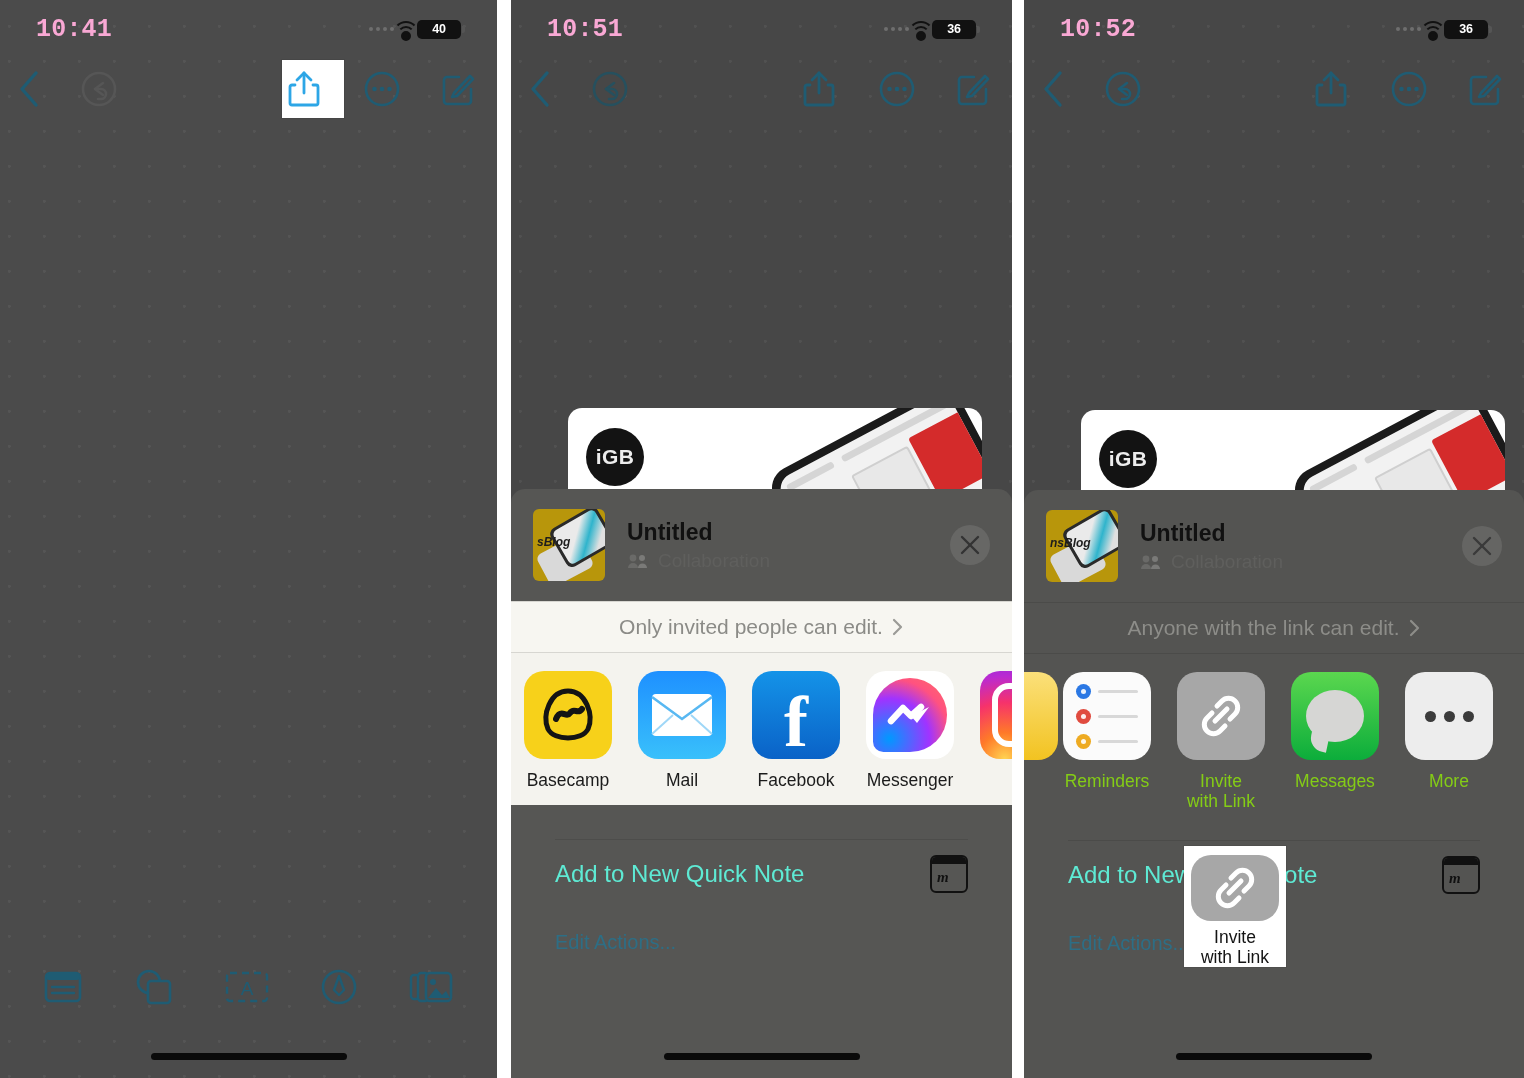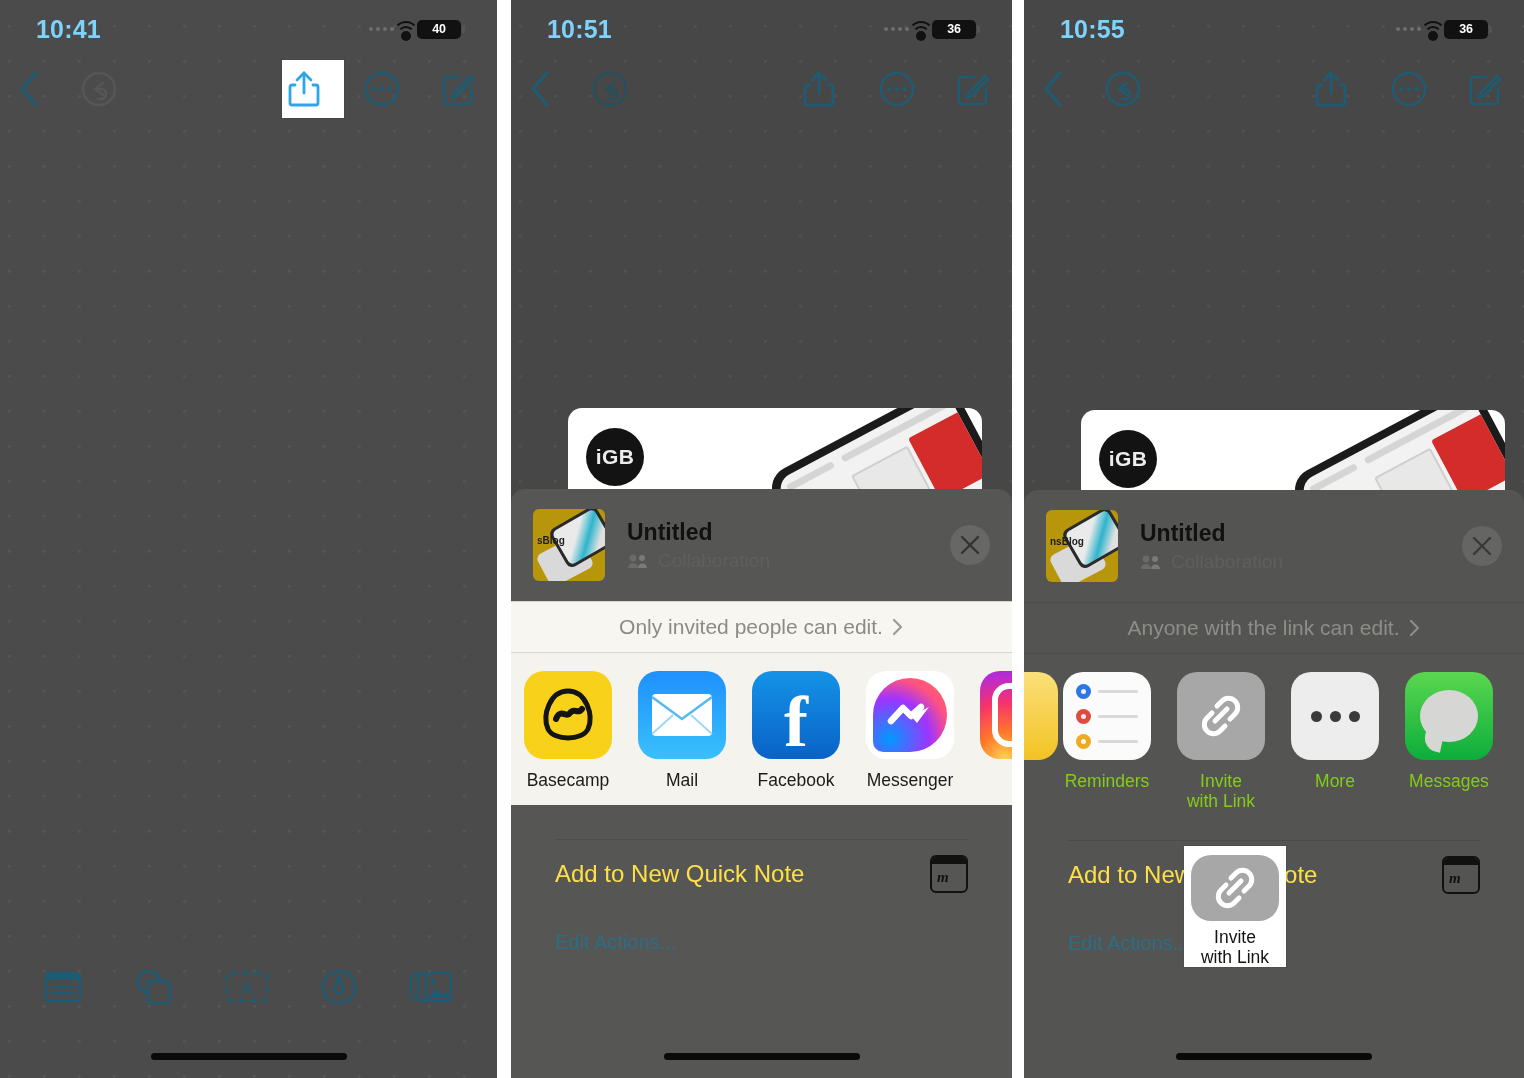--- a/index.html
+++ b/index.html
@@ -30,21 +30,21 @@
     background-position:8px 130px;
   }
   #panel-2 .note-bg,#panel-3 .note-bg{background-color:#474747;}
 
   
   .statusbar{
     position:absolute;left:0;right:0;top:0;height:58px;
     display:flex;align-items:center;justify-content:space-between;
     padding:0 36px;box-sizing:border-box;
   }
-  .clock{font-size:25px;font-weight:700;color:#7dd3fc;letter-spacing:.2px;}
+  .clock{font-size:25px;font-weight:700;color:#f9a8d4;letter-spacing:.2px;font-family:Liberation Mono, monospace;}
   .status-right{display:flex;align-items:center;gap:0;}
   .dots4{display:flex;gap:3px;align-items:flex-end;}
   .dots4 i{display:block;width:4px;height:4px;border-radius:50%;background:#6e6e6e;}
   .wifi{position:relative;width:23px;height:17px;}
   .wifi span{
     position:absolute;left:50%;transform:translateX(-50%);
     border:2.6px solid #111;border-bottom-color:transparent;
     border-left-color:transparent;border-right-color:transparent;
     border-radius:50%;
   }
@@ -143,21 +143,21 @@
 
   .ss-header{
     position:relative;height:112px;
     display:flex;align-items:center;padding:0 22px;box-sizing:border-box;
   }
   .ss-thumb{
     width:72px;height:72px;border-radius:6px;overflow:hidden;position:relative;
     background:#b8960b;flex:0 0 auto;
   }
   .ss-thumb .tl{
-    position:absolute;left:4px;top:26px;font-size:10px;font-weight:700;color:#1d1d1d;
+    position:absolute;left:4px;top:26px;font-size:12px;font-weight:700;color:#1d1d1d;font-style:italic;
   }
   .ss-thumb .ph{
     position:absolute;right:-4px;top:6px;width:54px;height:44px;
     transform:rotate(-30deg);border-radius:7px;background:#2a2a2a;
   }
   .ss-thumb .ph:after{
     content:"";position:absolute;left:3px;top:3px;right:3px;bottom:3px;
     border-radius:5px;background:linear-gradient(135deg,#eaeaea 40%,#2fb4cc 60%,#e0e0e0 80%);
   }
   .ss-thumb .ph2{
@@ -257,21 +257,21 @@
     padding-top:9px;box-sizing:border-box;
   }
 
   
   .ss-actions{padding:0 44px;}
   .act-row{
     height:68px;display:flex;align-items:center;justify-content:space-between;
     border-top:1px solid rgba(0,0,0,.10);
   }
   .act-row:first-child{border-top:none;}
-  .act-label{font-size:24px;color:#fde047;}
+  .act-label{font-size:24px;color:#5eead4;}
   .act-link{font-size:20px;color:#2d6e85;}
   .quicknote-ico{
     width:34px;height:34px;border:2.6px solid #111;border-radius:6px;
     position:relative;overflow:hidden;background:transparent;
   }
   .quicknote-ico:before{
     content:"";position:absolute;left:0;right:0;top:0;height:7px;background:#111;
   }
   .quicknote-ico .scribble{
     position:absolute;left:5px;top:13px;font-size:15px;line-height:1;color:#111;
@@ -569,21 +569,21 @@
             <i class="s5"></i>
             <i class="s4"></i>
             <i class="s1"></i>
             <i class="s2"></i>
             <i class="s3"></i>
           </div>
       </div>
     </div>
 
     <div class="statusbar">
-      <div class="clock">10:55</div>
+      <div class="clock">10:52</div>
       <div class="status-right">
         <span class="dots4">
             <i></i>
             <i></i>
             <i></i>
             <i></i>
           </span>
         <span class="wifi">
             <span class="a"></span>
             <span class="b"></span>
@@ -692,32 +692,32 @@
           <div class="tile t-link">
             <svg width="56" height="54" viewBox="0 0 56 54">
                 <path d="M22 32 L34 20" stroke="#fff" stroke-width="5" stroke-linecap="round"></path>
                 <path d="M19 24 L14 29 a9 9 0 0 0 13 13 L32 37" fill="none" stroke="#fff" stroke-width="5" stroke-linecap="round" stroke-linejoin="round"></path>
                 <path d="M37 30 L42 25 a9 9 0 0 0 -13 -13 L24 17" fill="none" stroke="#fff" stroke-width="5" stroke-linecap="round" stroke-linejoin="round"></path>
               </svg>
           </div>
           <div class="lbl"><span>Invite</span><br><span>with Link</span></div>
         </div>
         <div class="app">
+          <div class="tile t-messages">
+            <div class="bub"></div>
+          </div>
+          <div class="lbl">Messages</div>
+        </div>
+        <div class="app">
           <div class="tile t-more">
               <i></i>
               <i></i>
               <i></i>
             </div>
           <div class="lbl">More</div>
-        </div>
-        <div class="app">
-          <div class="tile t-messages">
-            <div class="bub"></div>
-          </div>
-          <div class="lbl">Messages</div>
         </div>
 
         <div class="hl" id="invite-highlight">
           <div class="tile t-link" style="width:88px;height:88px;border-radius:20px;display:flex;align-items:center;justify-content:center;">
             <svg width="56" height="54" viewBox="0 0 56 54">
                 <path d="M22 32 L34 20" stroke="#fff" stroke-width="5" stroke-linecap="round"></path>
                 <path d="M19 24 L14 29 a9 9 0 0 0 13 13 L32 37" fill="none" stroke="#fff" stroke-width="5" stroke-linecap="round" stroke-linejoin="round"></path>
                 <path d="M37 30 L42 25 a9 9 0 0 0 -13 -13 L24 17" fill="none" stroke="#fff" stroke-width="5" stroke-linecap="round" stroke-linejoin="round"></path>
               </svg>
           </div>

